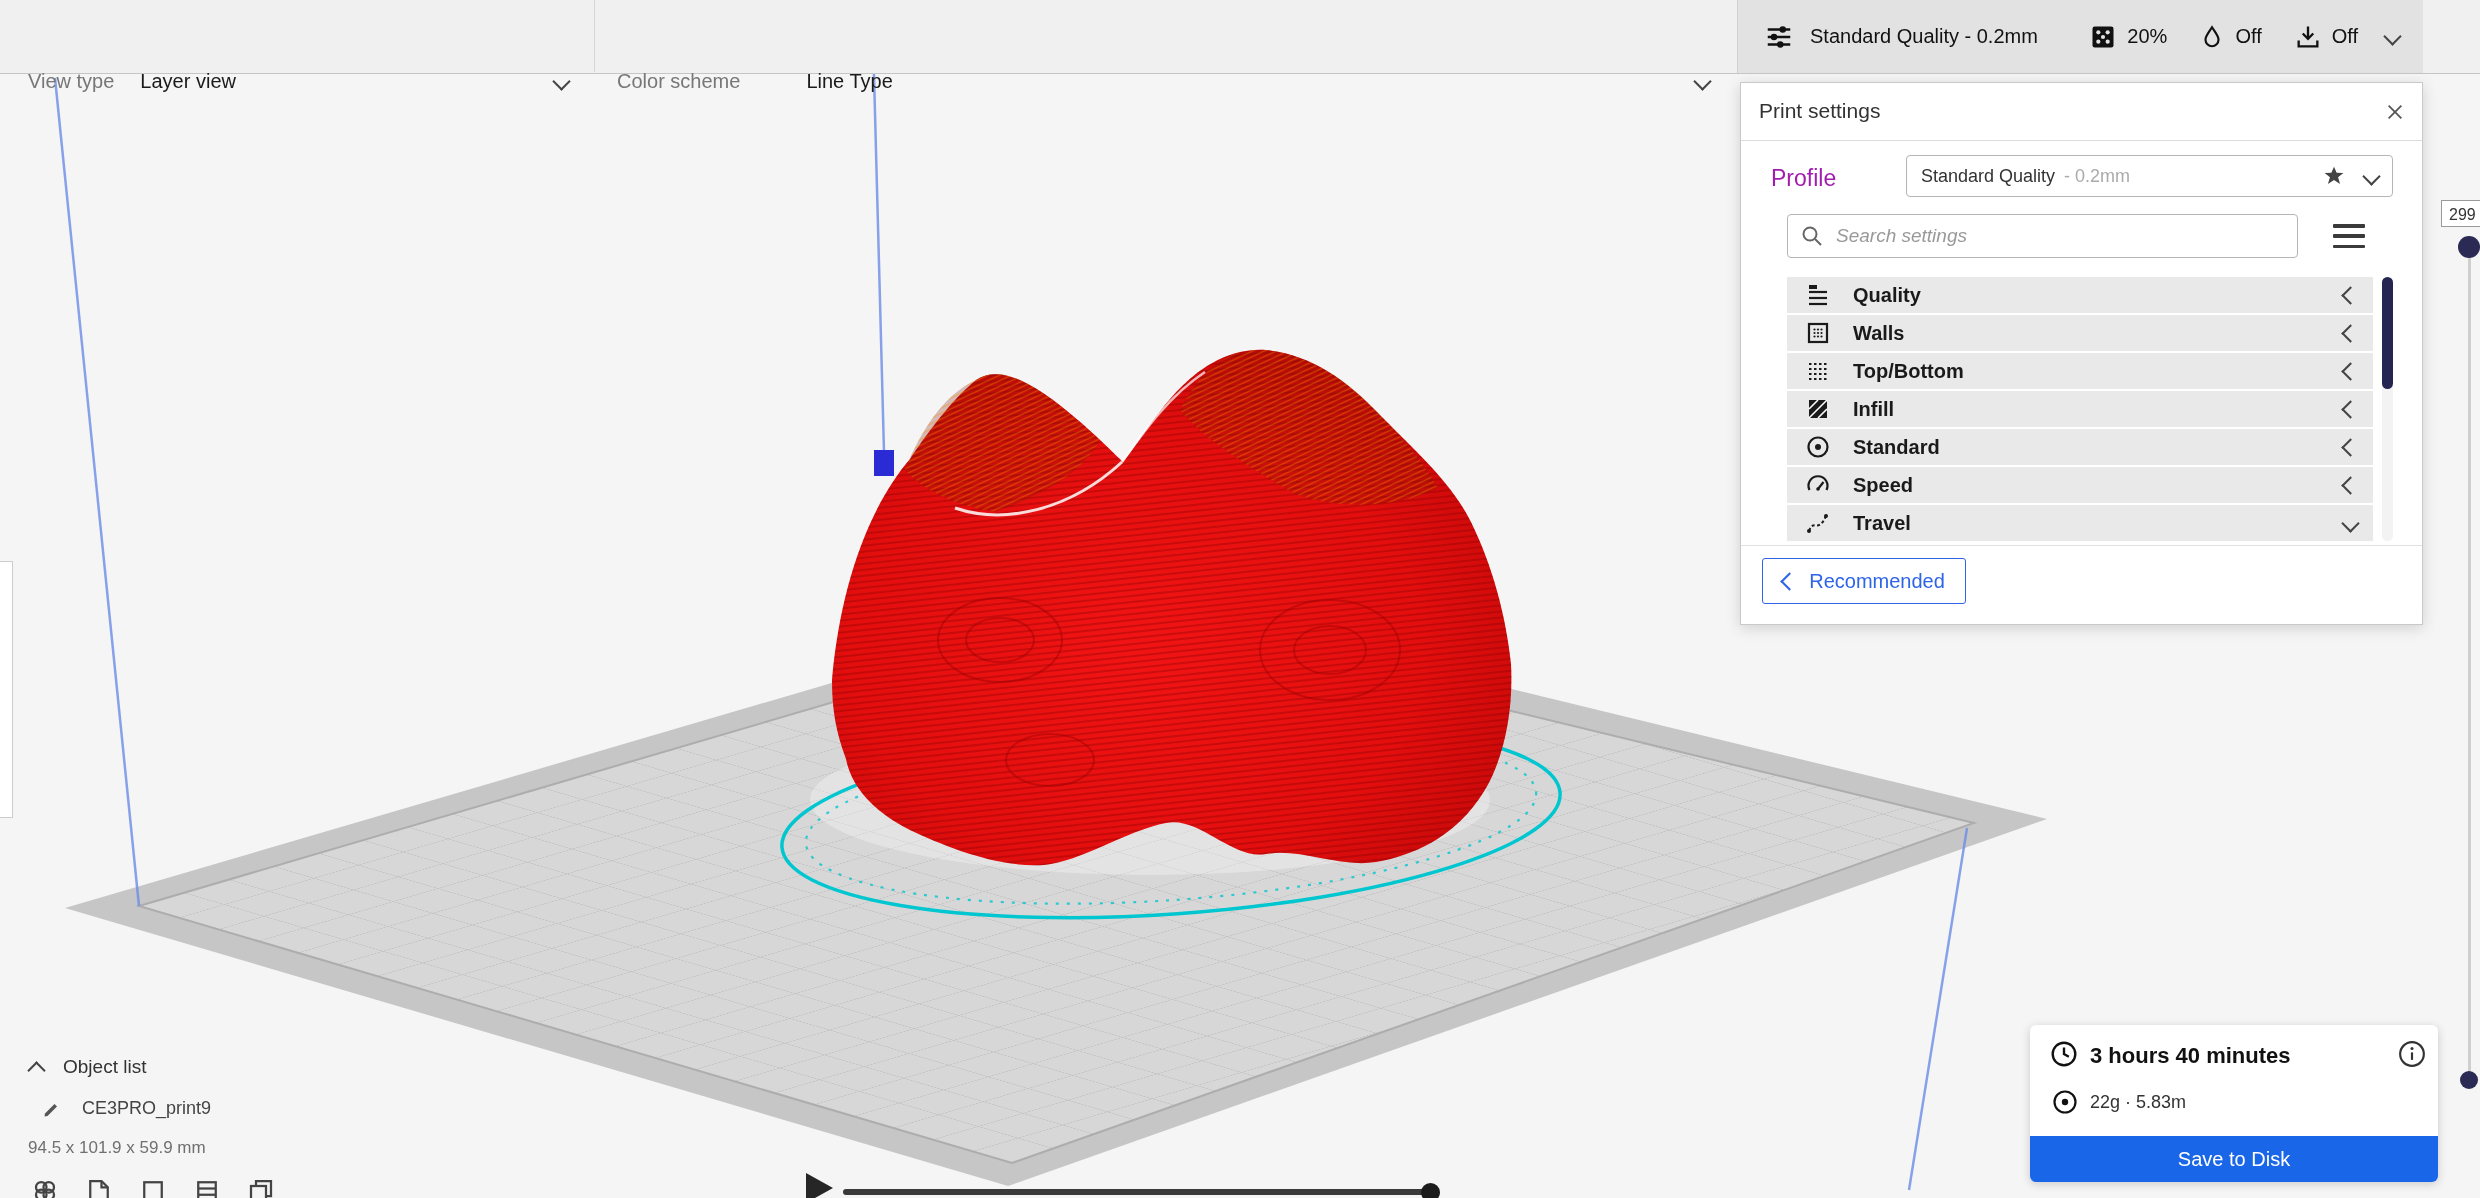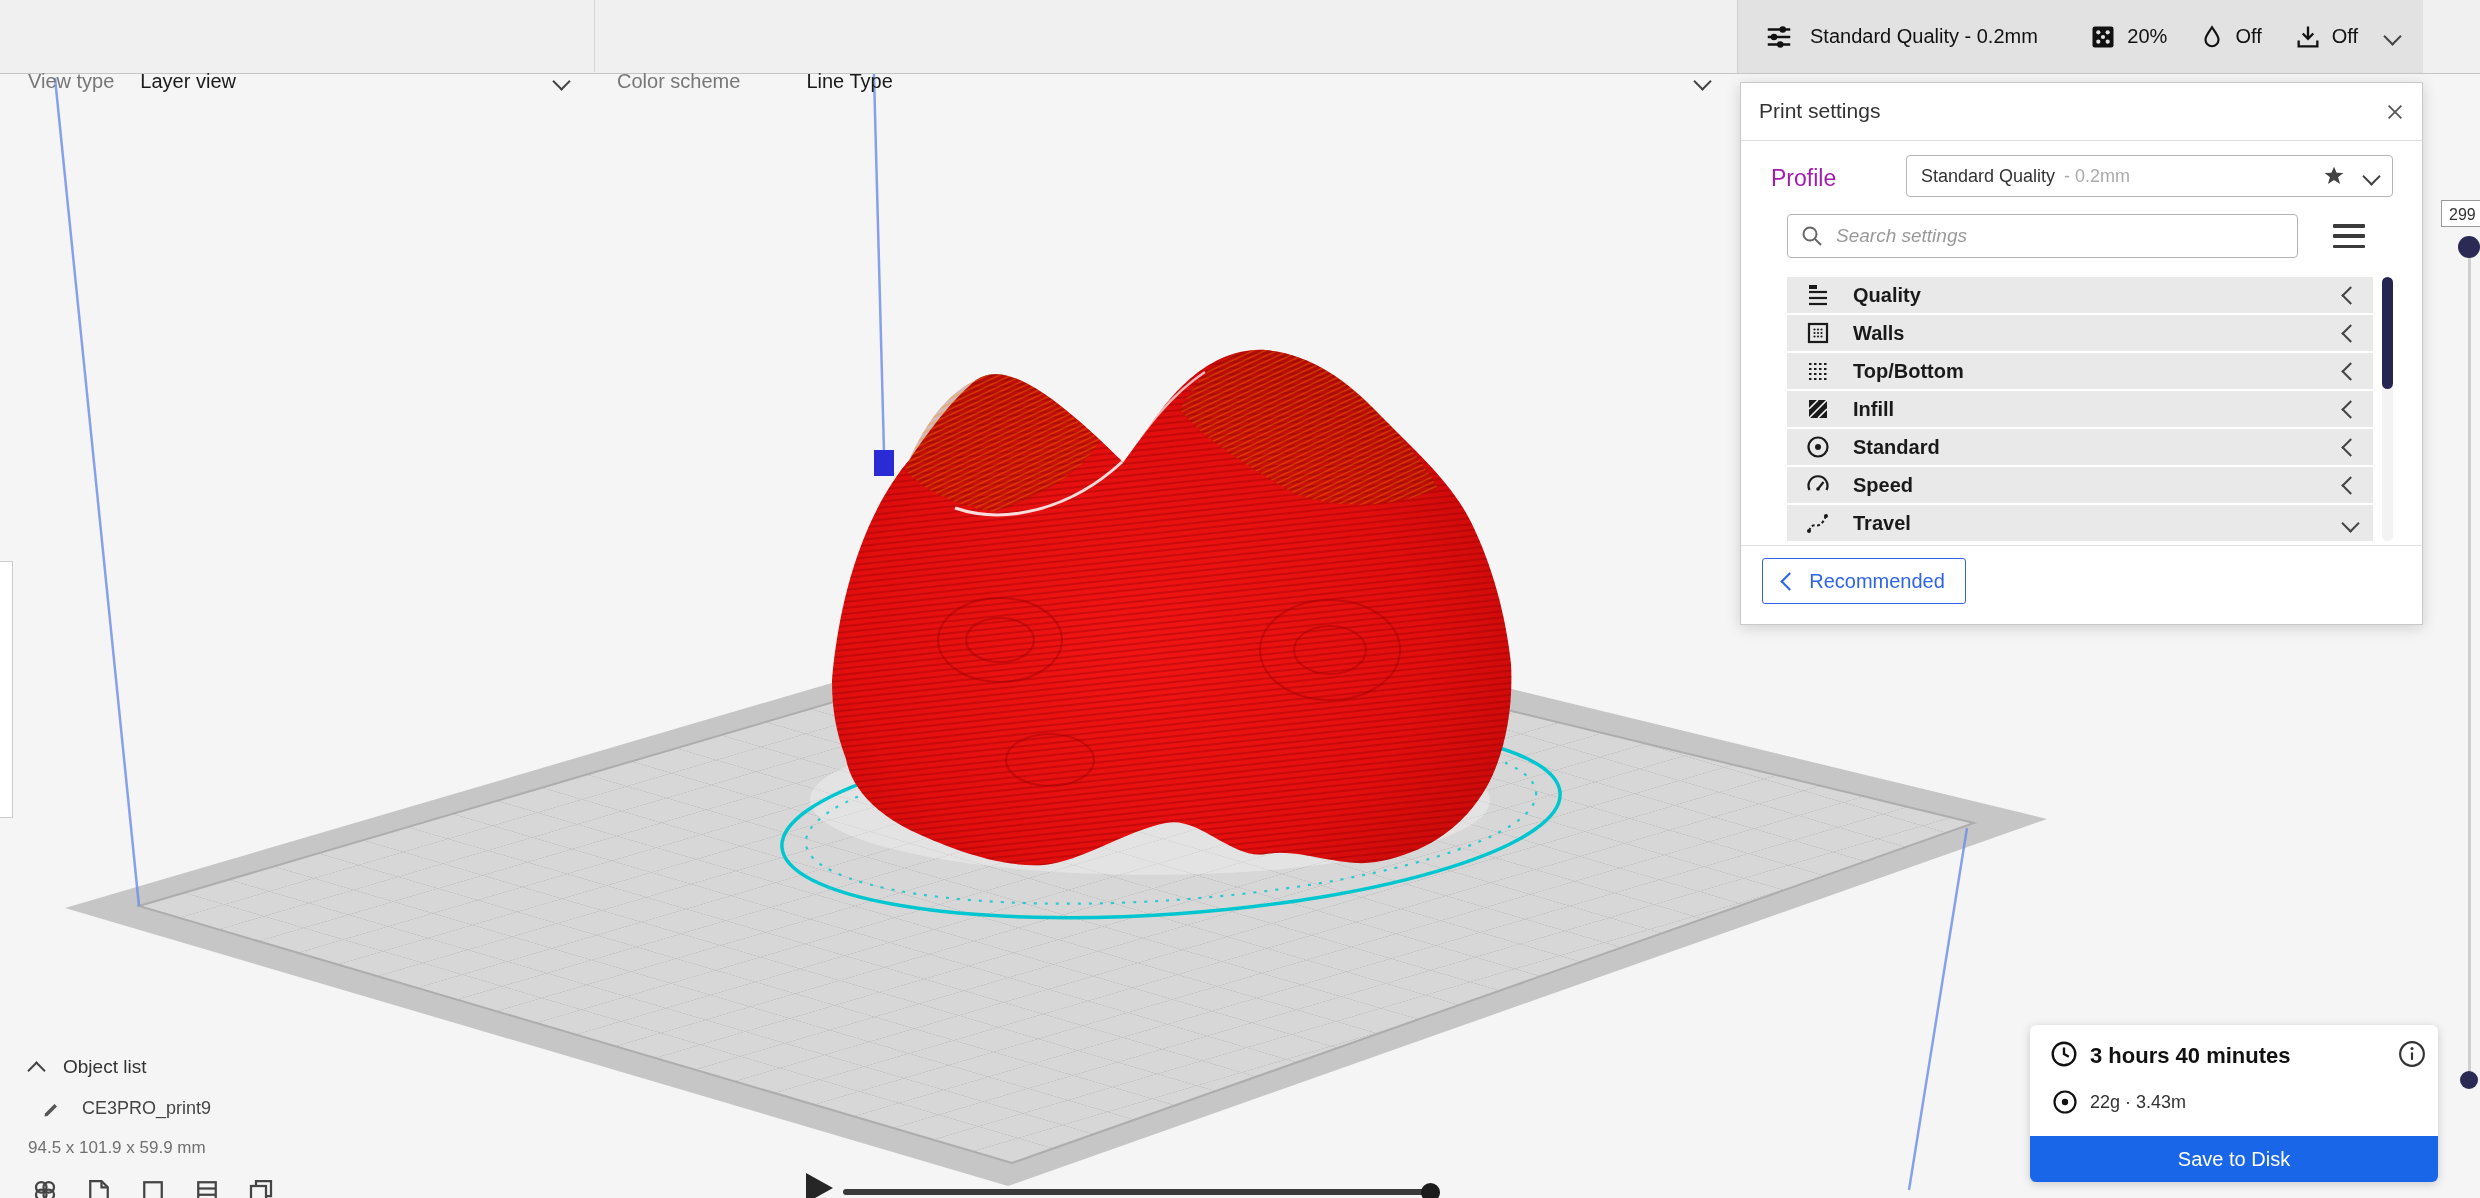--- a/index.html
+++ b/index.html
@@ -437,15 +437,15 @@
         <line x1="13" y1="11.5" x2="13" y2="18.5"></line>
         <circle cx="13" cy="7.8" r="1.4" fill="#333" stroke="none"></circle>
       </svg>
   </span>
   <span class="jc-spool">
     <svg width="26" height="26" viewBox="0 0 26 26" fill="none" stroke="#111" stroke-width="2.2">
         <circle cx="13" cy="13" r="10.5"></circle>
         <circle cx="13" cy="13" r="3.2" fill="#111" stroke="none"></circle>
       </svg>
   </span>
-  <span class="jc-mat">22g · 3.43m</span>
+  <span class="jc-mat">22g · 5.83m</span>
   <div class="save-btn">Save to Disk</div>
 </div>
 
 </body></html>

